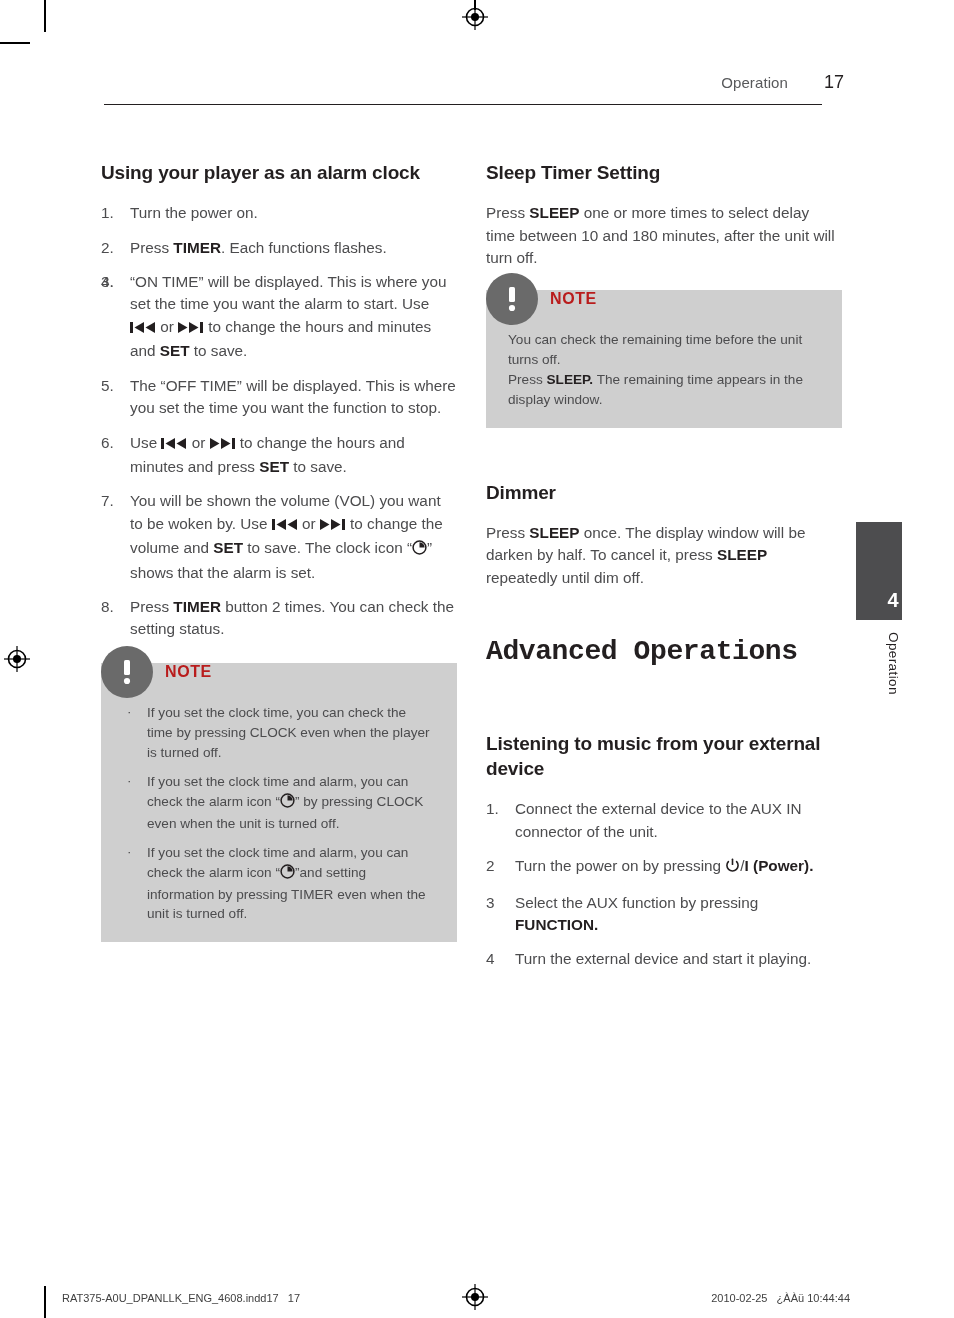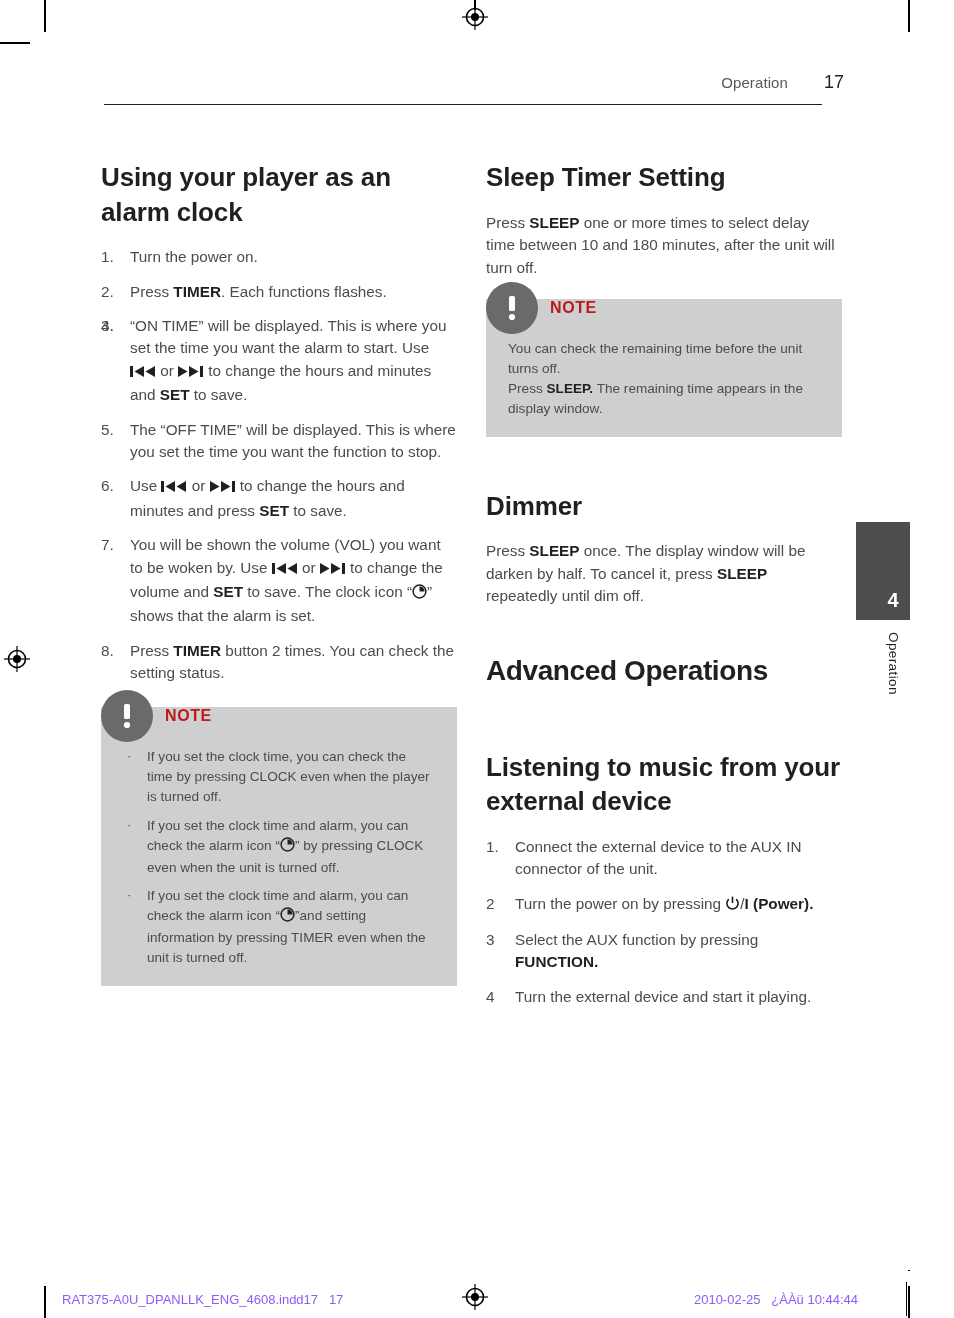--- a/index.html
+++ b/index.html
@@ -10,21 +10,20 @@
   body {
     font-family: "Liberation Sans", sans-serif;
     color: #231f20;
   }
   #page {
     position: relative;
     width: 902px;
     height: 1318px;
     background: #ffffff;
     overflow: hidden;
-    padding-left: 8px;
   }
 
   
   .cropmark { position: absolute; background: #000; }
   .regmark { position: absolute; width: 26px; height: 26px; }
   .regmark svg { display: block; }
 
   
   #header {
     position: absolute;
@@ -53,21 +52,21 @@
   
   .col {
     position: absolute;
     top: 160px;
     width: 356px;
   }
   #col-left  { left: 101px; }
   #col-right { left: 486px; }
 
   h2.sec-title {
-    font-size: 26px;
+    font-size: 19px;
     font-weight: bold;
     line-height: 1.33;
     margin: 0 0 17px 0;
     letter-spacing: -0.15px;
     color: #231f20;
   }
   h1.big-title {
     font-size: 28px;
     font-weight: bold;
     line-height: 1.2;
@@ -192,22 +191,22 @@
   }
   #footer-divider {
     position: absolute;
     left: 906px; top: 1282px;
     width: 1px; height: 34px;
     background: #000;
   }
   .footer-text {
     position: absolute;
     font-family: "Liberation Sans", sans-serif;
-    font-size: 13px;
-    color: #8b5cf6;
+    font-size: 11px;
+    color: #404040;
     white-space: pre;
   }
   #footer-left  { left: 62px;  top: 1292px; }
   #footer-right { right: 52px; top: 1292px; }
   .inline-svg { display: inline-block; vertical-align: -2px; }
 </style>
 </head>
 <body>
 
 <div id="page">
@@ -350,21 +349,21 @@
         <div class="note-label">NOTE</div>
       </div>
     </div>
 
     <h2 class="sec-title" style="margin-top:52px;">Dimmer</h2>
 
     <div id="dimmer-paras">
         <p class="body">Press <b>SLEEP</b> once. The display window will be darken by half. To cancel it, press <b>SLEEP</b> repeatedly until dim off.</p>
       </div>
 
-    <h1 class="big-title" style="margin-top:46px;">Advanced Operations</h1>
+    <h1 class="big-title" style="margin-top:46px;font-family:Liberation Mono, monospace;">Advanced Operations</h1>
 
     <h2 class="sec-title" style="margin-top:62px;">Listening to music from your external device</h2>
 
 
     <div class="num-list" id="right-steps" style="margin-top:9px;">
         <div class="num-item"><span class="num">1.</span><span>Connect the external device to the AUX IN connector of the unit.</span></div>
         <div class="num-item"><span class="num">2</span><span>Turn the power on by pressing <span class="inline-svg"><svg width="15" height="15" viewBox="0 0 15 15">
                 <path d="M3.4 3.6 A5.6 5.6 0 1 0 11.6 3.6" fill="none" stroke="#231f20" stroke-width="1.6" stroke-linecap="round"></path>
                 <rect x="6.7" y="0.6" width="1.6" height="6.4" rx="0.6" fill="#231f20"></rect>
               </svg></span>/<b>I</b> <b>(Power).</b></span></div>

